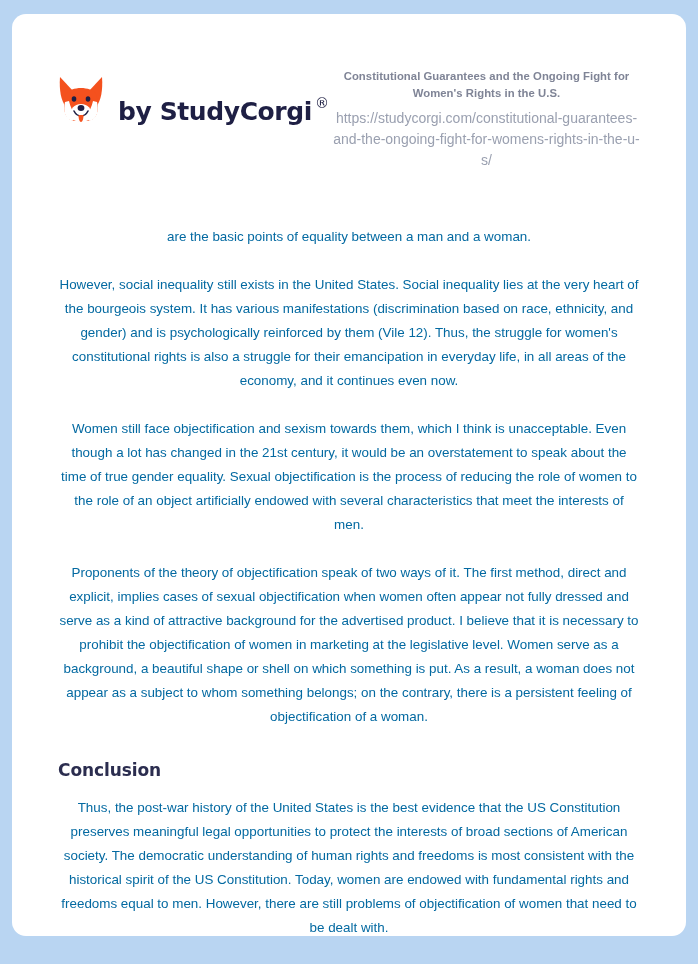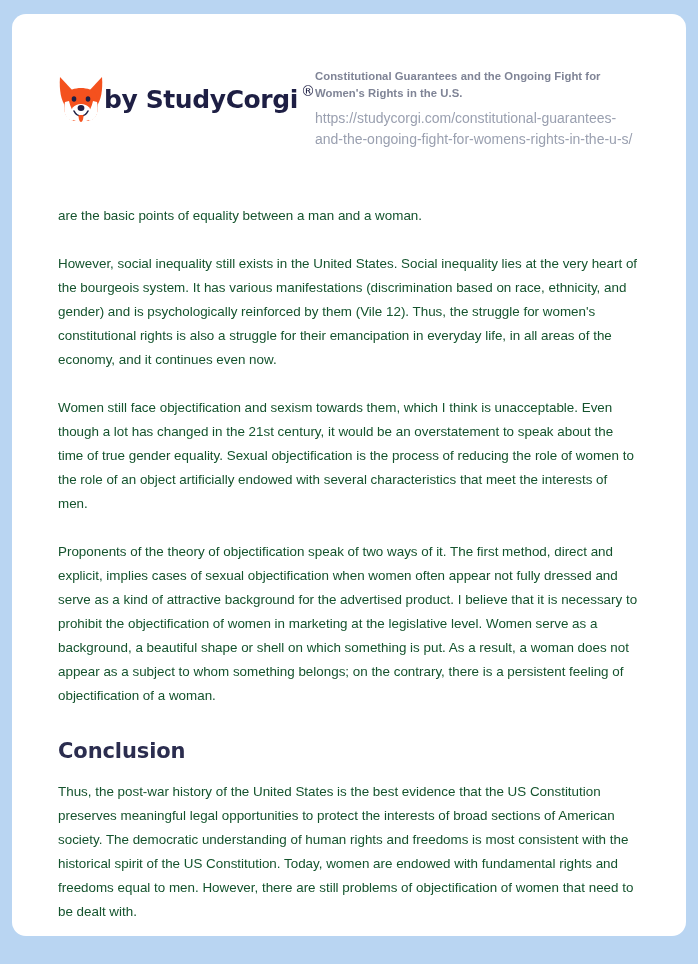--- a/index.html
+++ b/index.html
@@ -40,22 +40,22 @@
     position: relative;
     display: flex;
     align-items: flex-start;
     justify-content: space-between;
     padding: 50px 42px 0 46px;
     box-sizing: border-box;
   }
 
   #brand {
     display: flex;
-    align-items: center;
-    gap: 0;
+    align-items: flex-end;
+    gap: 14px;
     flex: 0 0 auto;
     padding-top: 10px;
   }
 
   #corgi-logo {
     width: 46px;
     height: 50px;
     flex: 0 0 auto;
     display: block;
   }
@@ -77,21 +77,21 @@
   #brand-reg {
     font-size: 14px;
     font-weight: normal;
     color: #1e1f44;
     margin-left: 3px;
     margin-top: -3px;
     font-family: "DejaVu Sans", sans-serif;
   }
 
   #header-meta {
-    text-align: left;
+    text-align: center;
     flex: 0 1 auto;
     max-width: 330px;
     padding-top: 4px;
   }
 
   #doc-title {
     font-size: 11.3px;
     font-weight: bold;
     color: #7f8496;
     line-height: 1.48;
@@ -113,27 +113,27 @@
   
   #doc-body {
     padding: 0 46px;
     margin-top: 54px;
     box-sizing: border-box;
   }
 
   .para {
     font-size: 13.4px;
     line-height: 24px;
-    color: #14532d;
+    color: #0369a1;
     margin: 0 0 24px 0;
-    text-align: left;
+    text-align: center;
   }
 
   .section-heading {
-    font-size: 21px;
+    font-size: 17px;
     font-weight: bold;
     color: #2b2d4f;
     margin: 30px 0 15px 0;
     line-height: 1.3;
     font-family: "DejaVu Sans", sans-serif;
     letter-spacing: -0.1px;
   }
 </style>
 </head>
 <body>

